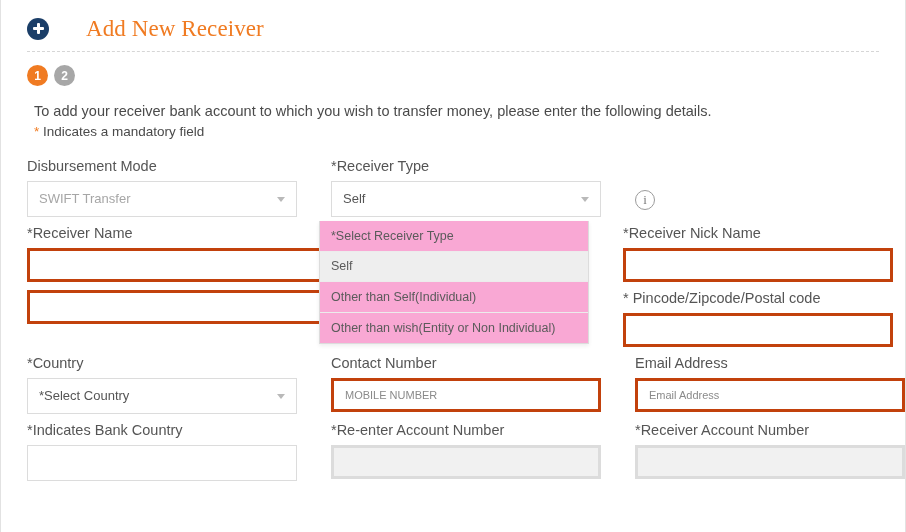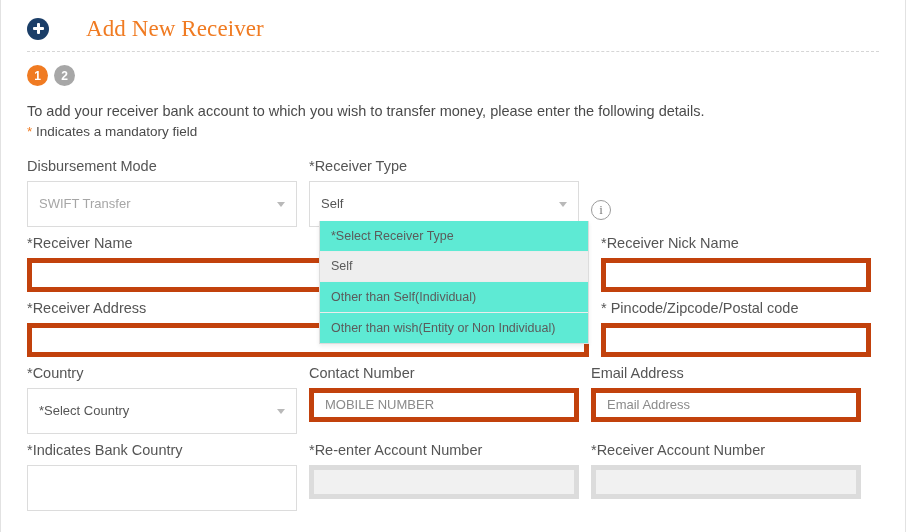--- a/index.html
+++ b/index.html
@@ -86,20 +86,21 @@
     align-items: center;
     justify-content: center;
     line-height: 1;
   }
   .step.active { background: #f07b22; }
   .step.inactive { background: #a7a7a7; }
 
   
   .intro {
     padding: 15px 26px 0 26px;
+    margin-left: 7px;
   }
   .intro-line {
     font-size: 14.5px;
     color: #4a4a4a;
     line-height: 1.45;
   }
   .mandatory-note {
     font-size: 13.5px;
     color: #4a4a4a;
     line-height: 1.45;
@@ -107,21 +108,21 @@
   .mandatory-note .star { color: #f07b22; }
 
   
   .form {
     position: relative;
     padding: 0 26px;
     margin-top: 16px;
   }
   .form-row {
     display: flex;
-    gap: 12px;
+    gap: 34px;
     margin-bottom: 8px;
   }
   .col {
     width: 270px;
     flex: 0 0 270px;
   }
   .col.wide {
     width: 562px;
     flex: 0 0 562px;
   }
@@ -137,43 +138,43 @@
     display: block;
     font-size: 14.5px;
     color: #555555;
     margin-bottom: 7px;
     white-space: nowrap;
   }
 
   .control {
     width: 100%;
     height: 34px;
-    border: 5px solid #c2410c;
+    border: 3px solid #c2410c;
     background: #ffffff;
     font-family: "Liberation Sans", sans-serif;
-    font-size: 13px;
+    font-size: 11px;
     color: #555555;
     padding: 0 11px;
     line-height: 32px;
     border-radius: 0;
     outline: none;
   }
   .control::placeholder { color: #8a8a8a; }
 
   .control.disabled-field {
     background: #f1f1f1;
     color: #8f8f8f;
     border-color: #dcdcdc;
   }
 
   
   .select-box {
     position: relative;
     width: 100%;
-    height: 46px;
+    height: 36px;
     border: 1px solid #dcdcdc;
     background: #ffffff;
     display: flex;
     align-items: center;
     padding: 0 11px;
     font-size: 13px;
     color: #555555;
     cursor: pointer;
   }
   .select-box.muted { color: #a6a6a6; }
@@ -203,21 +204,21 @@
     line-height: 1;
     cursor: pointer;
   }
 
   
   .dropdown-menu {
     position: absolute;
     left: 318px;
     top: 221px;
     width: 270px;
-    background: #5eead4;
+    background: #f9a8d4;
     border: 1px solid #dcdcdc;
     border-top: none;
     box-shadow: 0 2px 4px rgba(0,0,0,0.07);
     z-index: 40;
   }
   .dropdown-item {
     height: 30.5px;
     display: flex;
     align-items: center;
     padding: 0 11px;
@@ -282,21 +283,20 @@
         <input class="control" type="text" value="" style="">
       </div>
       <div class="col">
         <label class="field-label">*Receiver Nick Name</label>
         <input class="control" type="text" value="" style="">
       </div>
     </div>
 
     <div class="form-row">
       <div class="col wide">
-        <label class="field-label">*Receiver Address</label>
         <input class="control" type="text" value="" style="">
       </div>
       <div class="col">
         <label class="field-label">* Pincode/Zipcode/Postal code</label>
         <input class="control" type="text" value="" style="">
       </div>
     </div>
 
     <div class="form-row">
       <div class="col">

